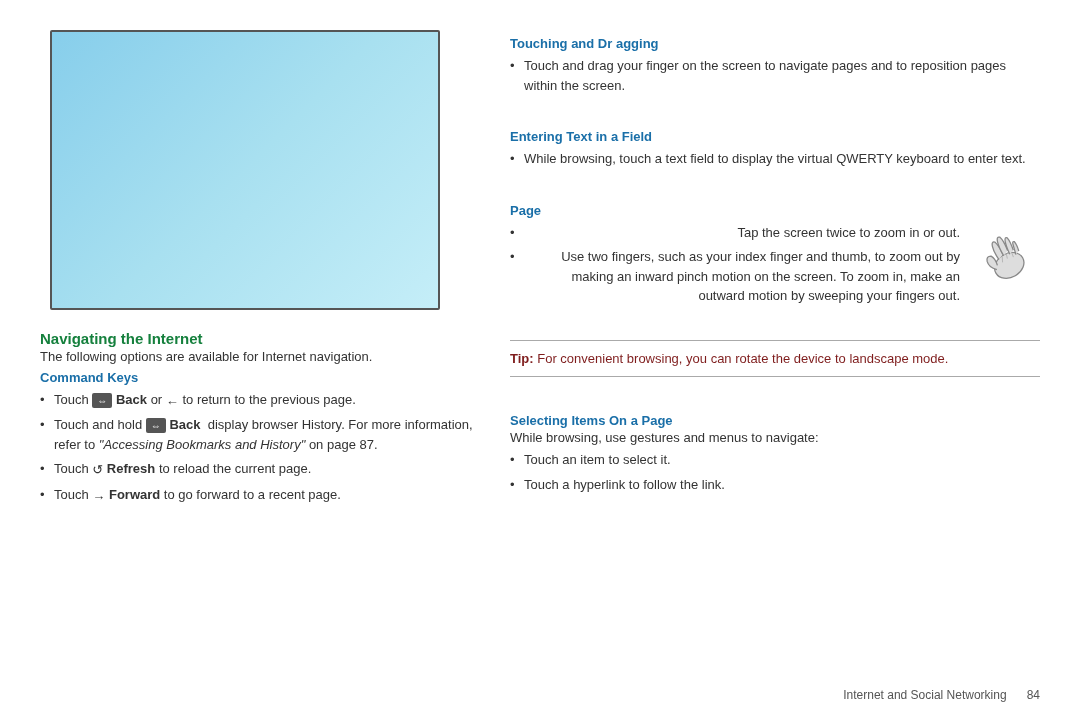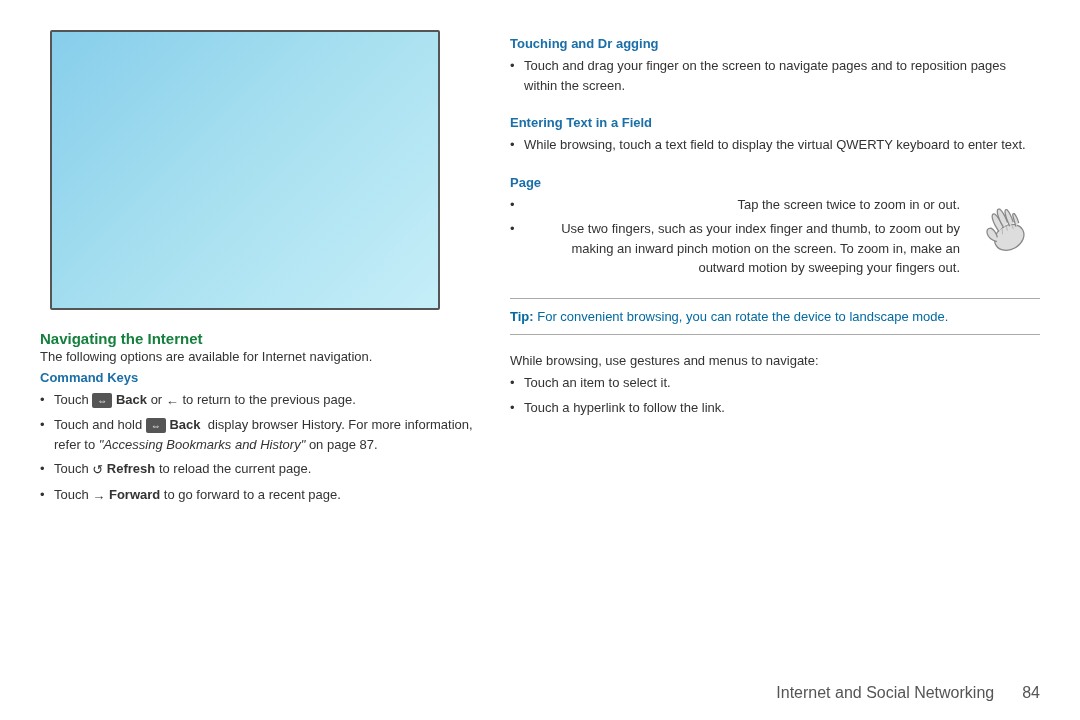--- a/index.html
+++ b/index.html
@@ -80,38 +80,38 @@
       position: absolute;
       left: 0;
       color: #333;
     }
 
     
     .right-column {
       flex: 1;
       display: flex;
       flex-direction: column;
-      gap: 10px;
+      gap: 24px;
       padding-top: 0;
     }
 
     .right-section {
       margin-bottom: 4px;
     }
 
     .tip-box {
       padding: 8px 0;
       border-top: 1px solid #aaa;
       border-bottom: 1px solid #aaa;
       margin: 6px 0;
     }
 
     .tip-text {
       font-size: 13px;
-      color: #0369a1;
+      color: #7f1d1d;
       line-height: 1.5;
     }
 
     .zoom-row {
       display: flex;
       align-items: flex-start;
       gap: 10px;
       text-align: right;
     }
 
@@ -123,25 +123,25 @@
       width: 70px;
       height: 60px;
       flex-shrink: 0;
       margin-top: 10px;
     }
 
     .page-footer {
       position: absolute;
       bottom: 18px;
       right: 40px;
-      font-size: 16px;
+      font-size: 12px;
       color: #555;
       display: flex;
       align-items: center;
-      gap: 28px;
+      gap: 20px;
     }
   </style>
 </head>
 <body>
 
 <div class="page-container">
 
   <div class="left-column">
 
     <div class="device-image"></div>
@@ -218,20 +218,21 @@
       </div>
     </div>
 
     <div class="tip-box">
       <p class="tip-text">
         <strong>Tip:</strong> <span>For convenient browsing, you can rotate the device to landscape mode.</span>
       </p>
     </div>
 
     <div class="right-section">
+      <div class="section-subtitle">Selecting Items On a Page</div>
       <p class="intro-text">While browsing, use gestures and menus to navigate:</p>
       <ul class="bullet-list">
         <li>Touch an item to select it.</li>
         <li>Touch a hyperlink to follow the link.</li>
       </ul>
     </div>
 
   </div>
 </div>
 

